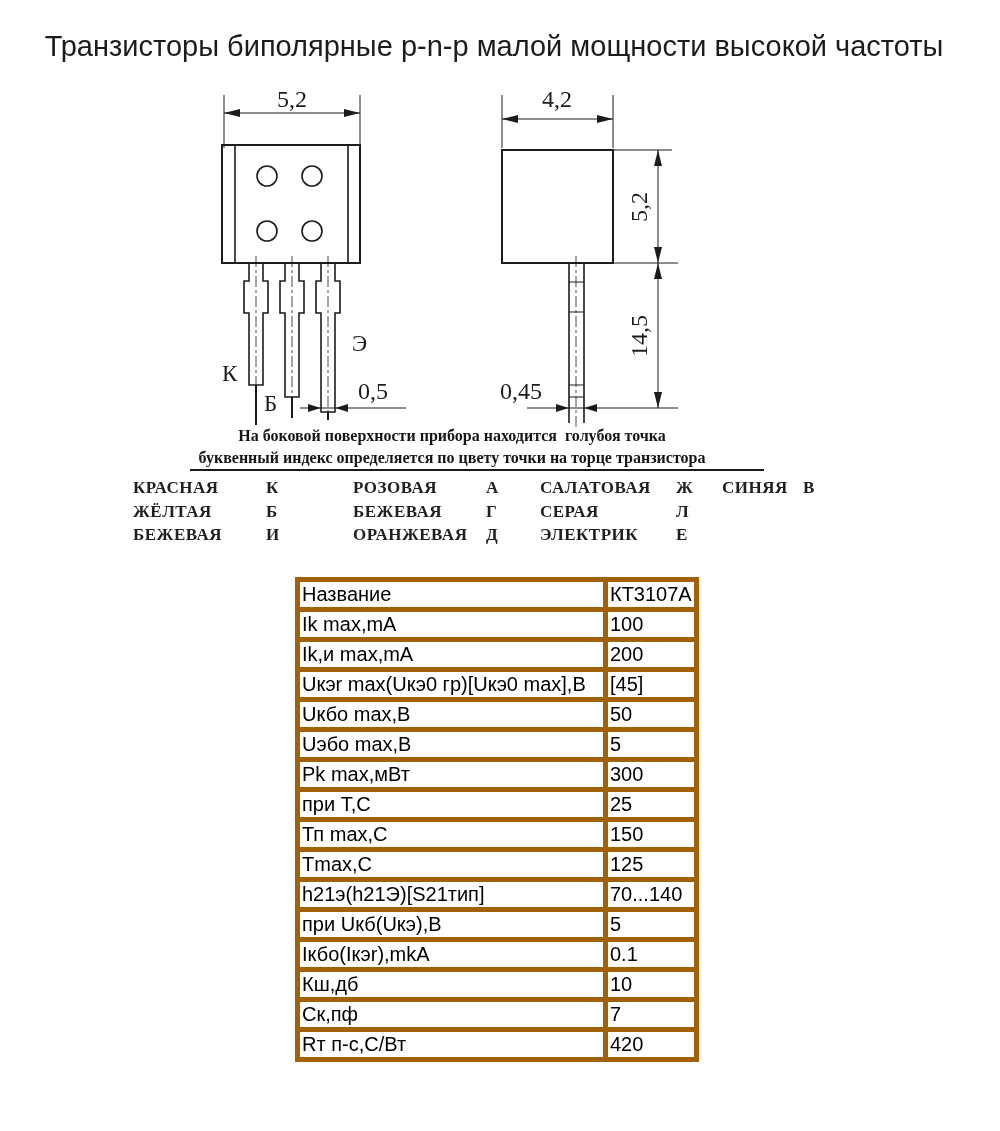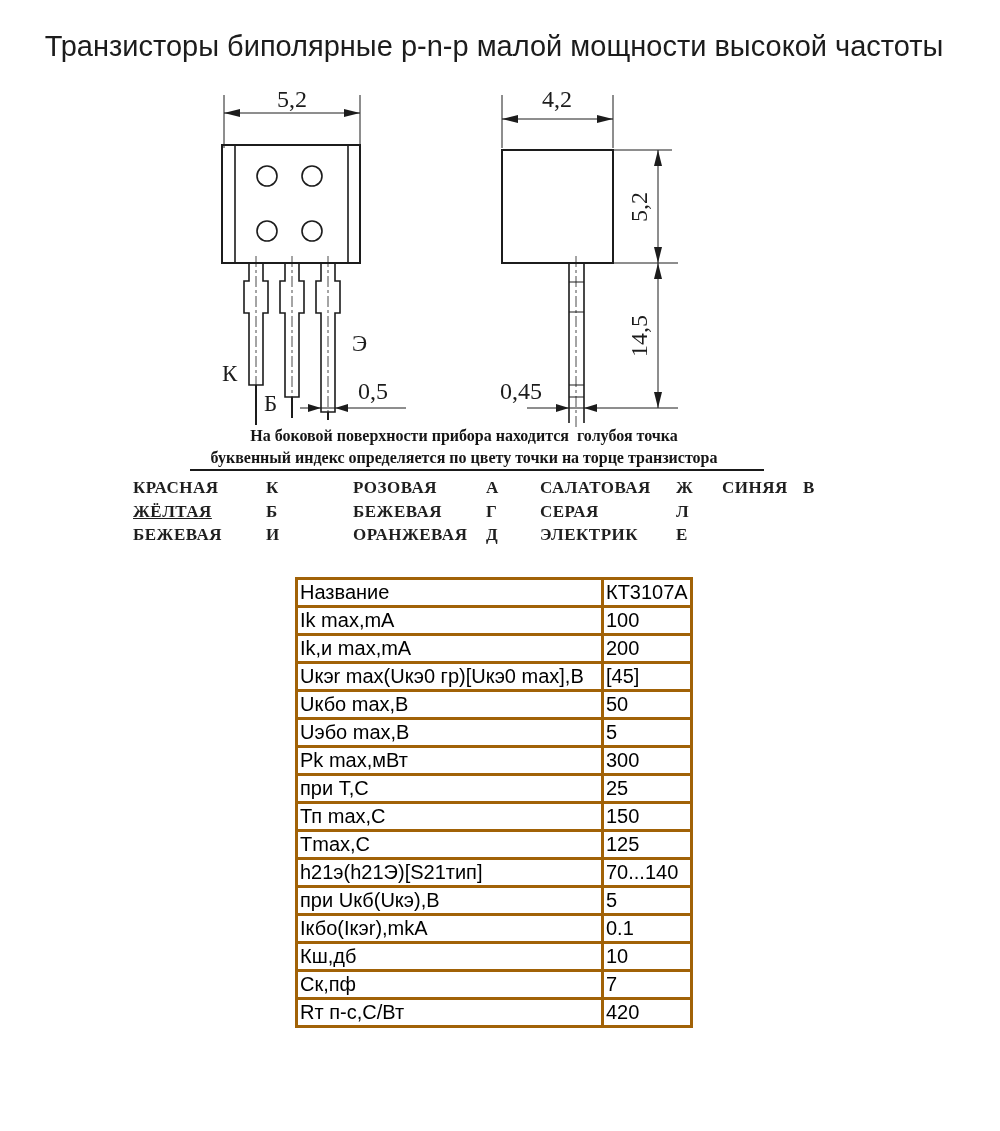--- a/index.html
+++ b/index.html
@@ -9,36 +9,36 @@
   }
   .abs{position:absolute;}
   #title{
     left:0;top:30px;width:988px;text-align:center;
     font-size:29px;color:#1c1c1c;letter-spacing:0px;white-space:nowrap;
   }
   #drawing-svg{position:absolute;left:0;top:0;}
   .dimtext{font-family:"Liberation Serif",serif;font-size:24px;fill:#1c1c1c;}
   .pintext{font-family:"Liberation Serif",serif;font-size:23px;fill:#1c1c1c;}
   .note{
-    position:absolute;left:154px;width:620px;text-align:center;
+    position:absolute;left:142px;width:620px;text-align:center;
     font-family:"Liberation Serif",serif;font-weight:bold;font-size:16px;
     color:#151515;white-space:pre;
   }
   #note-line1{top:427px;}
   #note-line2{top:449px;}
   #rule{position:absolute;left:190px;top:469px;width:574px;height:2px;background:#1a1a1a;}
   .cc{
     position:absolute;font-family:"Liberation Serif",serif;font-weight:600;
     font-size:17px;color:#1f1f1f;letter-spacing:0.5px;white-space:nowrap;
   }
   #spec{
     position:absolute;left:295px;top:577px;border-collapse:collapse;background:#fff;
   }
   #spec td{
-    border:3px solid #a16207;font-size:20px;color:#000;
+    border:5px solid #a16207;font-size:20px;color:#000;
     padding:0 2px;height:25px;line-height:25px;white-space:nowrap;vertical-align:middle;
   }
   #spec td.pname{width:299px;}
   #spec td.pval{width:80px;}
 </style>
 </head>
 <body>
 
 <div class="abs" id="title">Транзисторы биполярные p-n-p малой мощности высокой частоты</div>
 
@@ -133,21 +133,21 @@
 
 <div>
     <span class="cc" style="left: 133px; top: 478px;">КРАСНАЯ</span>
     <span class="cc" style="left: 266px; top: 478px;">К</span>
     <span class="cc" style="left: 353px; top: 478px;">РОЗОВАЯ</span>
     <span class="cc" style="left: 486px; top: 478px;">А</span>
     <span class="cc" style="left: 540px; top: 478px;">САЛАТОВАЯ</span>
     <span class="cc" style="left: 676px; top: 478px;">Ж</span>
     <span class="cc" style="left: 722px; top: 478px; text-align: right;">СИНЯЯ</span>
     <span class="cc" style="left: 803px; top: 478px;">В</span>
-    <span class="cc" style="left: 133px; top: 502px; text-decoration: underline;">ЖЁЛТАЯ</span>
+    <span class="cc" style="left: 133px; top: 502px;">ЖЁЛТАЯ</span>
     <span class="cc" style="left: 266px; top: 502px;">Б</span>
     <span class="cc" style="left: 353px; top: 502px;">БЕЖЕВАЯ</span>
     <span class="cc" style="left: 486px; top: 502px;">Г</span>
     <span class="cc" style="left: 540px; top: 502px;">СЕРАЯ</span>
     <span class="cc" style="left: 676px; top: 502px;">Л</span>
     <span class="cc" style="left: 133px; top: 525px;">БЕЖЕВАЯ</span>
     <span class="cc" style="left: 266px; top: 525px;">И</span>
     <span class="cc" style="left: 353px; top: 525px;">ОРАНЖЕВАЯ</span>
     <span class="cc" style="left: 486px; top: 525px;">Д</span>
     <span class="cc" style="left: 540px; top: 525px;">ЭЛЕКТРИК</span>

